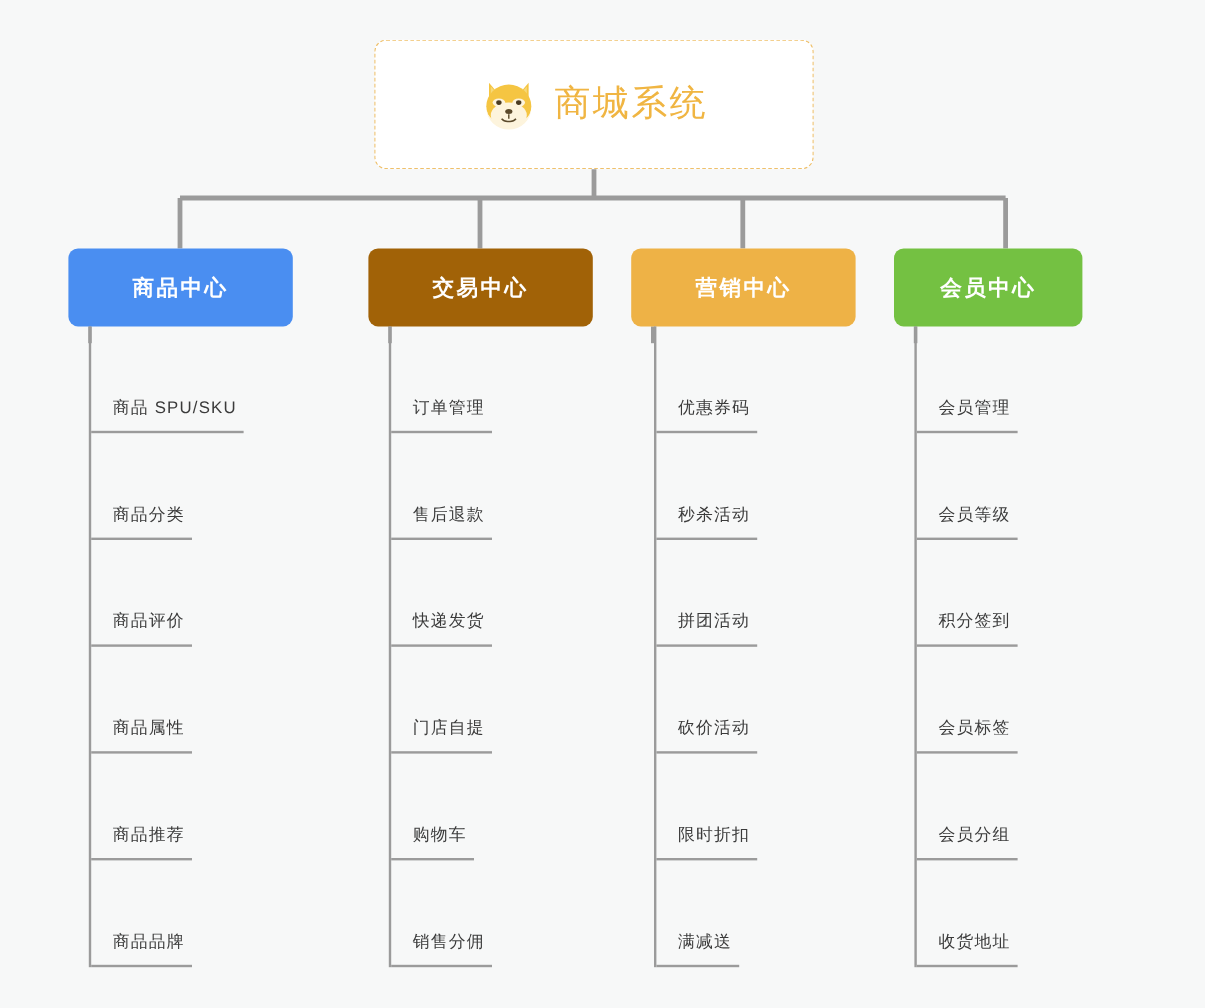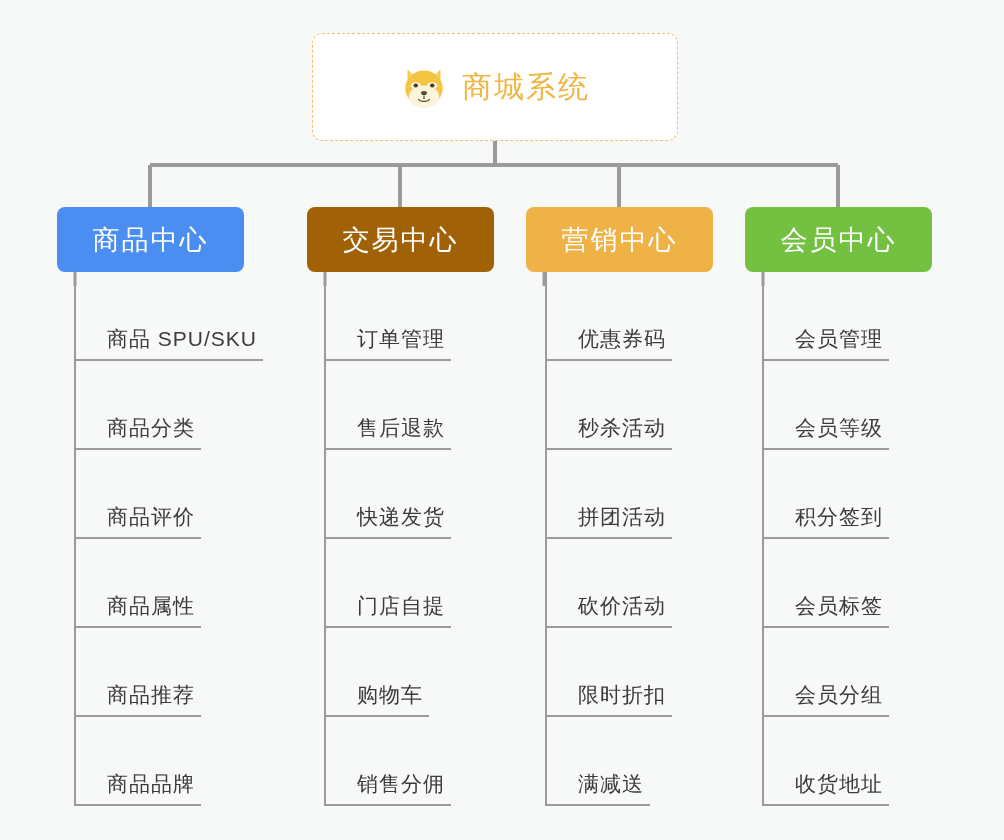--- a/index.html
+++ b/index.html
@@ -69,45 +69,46 @@
   }
   .cat-box {
     position: absolute;
     top: 0;
     height: 65px;
     border-radius: 8px;
     display: flex;
     align-items: center;
     justify-content: center;
     color: #ffffff;
-    font-size: 27px;
+    font-size: 18px;
     letter-spacing: 2px;
     box-sizing: border-box;
+    font-weight: bold;
   }
   .leaf-list {
     position: absolute;
     top: 65px;
     border-left: 2px solid #9b9b9b;
     padding: 0;
     margin: 0;
     list-style: none;
   }
   .leaf-item {
     height: 89px;
     box-sizing: border-box;
     display: flex;
     align-items: flex-end;
     position: relative;
   }
   .leaf-label {
-    font-size: 21px;
+    font-size: 14px;
     color: #3b3b3b;
     letter-spacing: 1px;
     white-space: nowrap;
-    padding: 0 6px 6px 31px;
+    padding: 0 6px 6px 18px;
     border-bottom: 2px solid #9b9b9b;
     line-height: 28px;
   }
 </style>
 </head>
 <body>
 
 <div id="mindmap">
 
   <svg class="connectors" viewBox="0 0 1004 840" width="1004" height="840" aria-hidden="true">
@@ -219,21 +220,21 @@
       <li class="leaf-item">
         <span class="leaf-label">限时折扣</span>
       </li>
       <li class="leaf-item">
         <span class="leaf-label">满减送</span>
       </li>
     </ul>
   </div>
 
   <div class="column" style="left:0;">
-    <div class="cat-box" style="left:745px; width:187px; background:#74c142;">
+    <div class="cat-box" style="left:745px; width:157px; background:#74c142;">
       <span>会员中心</span>
     </div>
     <ul class="leaf-list" style="left:762px;">
       <li class="leaf-item">
         <span class="leaf-label">会员管理</span>
       </li>
       <li class="leaf-item">
         <span class="leaf-label">会员等级</span>
       </li>
       <li class="leaf-item">

